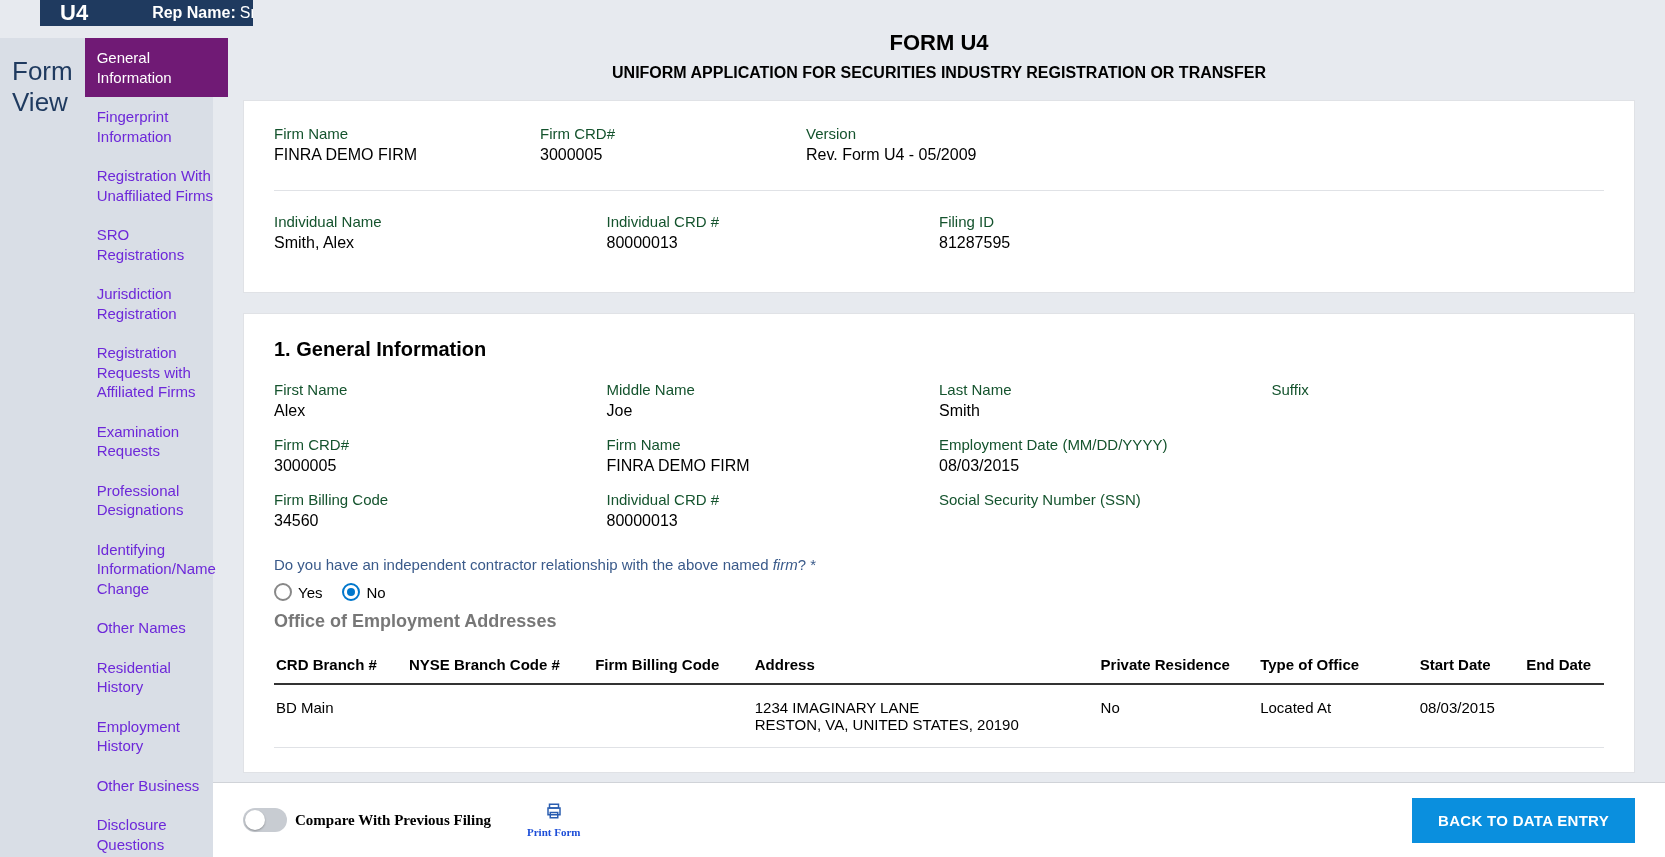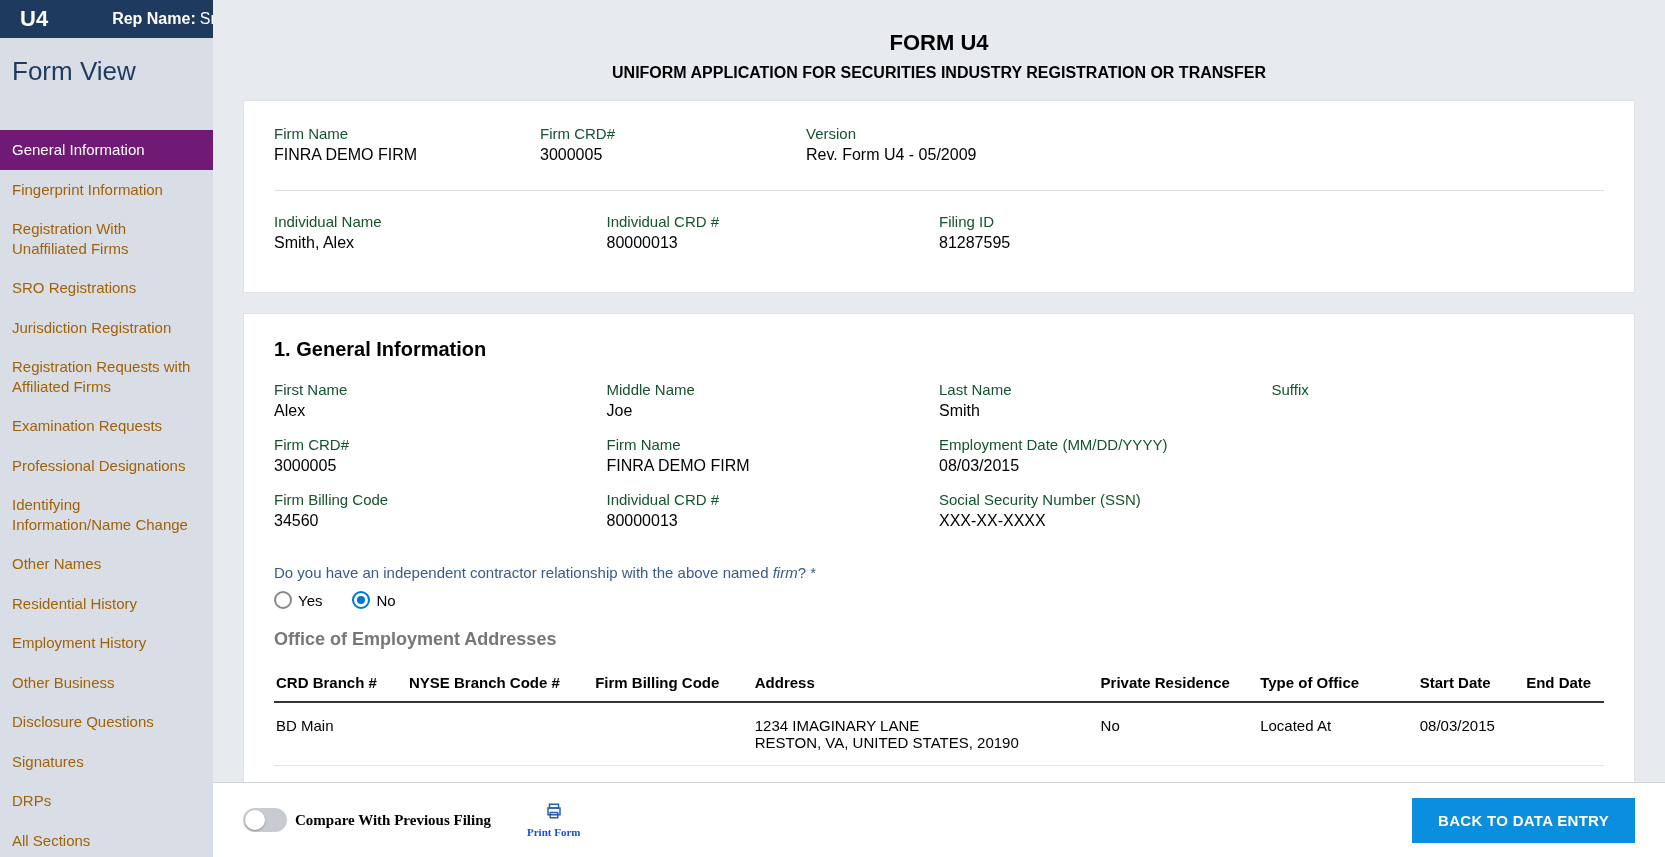--- a/index.html
+++ b/index.html
@@ -8,48 +8,48 @@
     background: #e7eaef;
     color: #000;
     width: 1665px;
     height: 857px;
     overflow: hidden;
     position: relative;
   }
   .topbar {
     background: #1f3a5f;
     color: #fff;
-    height: 38px;
+    height: 26px;
     display: flex;
     align-items: center;
     padding: 0 20px;
     font-size: 16px;
     width: 213px;
     overflow: hidden;
     white-space: nowrap;
+    margin-left: 40px;
   }
   .topbar .u4 { font-weight: bold; font-size: 22px; margin-right: 64px; }
   .topbar .repname-label { font-weight: bold; }
   .sidebar {
     position: absolute;
     left: 0; top: 38px; bottom: 0;
     width: 213px;
     background: #d9dee6;
     display: flex;
-    flex-direction: column;
-    gap: 29px;
+    flex-direction: row;
   }
   .sidebar-title {
     color: #1f3a5f;
     font-size: 26px;
     padding: 18px 12px 14px 12px;
   }
   .sidebar-item {
     padding: 10px 12px;
-    color: #a16207;
+    color: #6d28d9;
     font-size: 15px;
     line-height: 1.3;
     cursor: pointer;
   }
   .sidebar-item.active {
     background: #701a75;
     color: #fff;
   }
   .main {
     position: absolute;
@@ -94,29 +94,29 @@
     margin: 10px 0 22px 0;
   }
   .section-heading {
     font-weight: bold;
     font-size: 20px;
     margin-bottom: 20px;
   }
   .question {
     color: #3a5a8a;
     font-size: 15px;
-    margin-top: 18px;
+    margin-top: 10px;
   }
   .question em { font-style: italic; }
   .radio-row {
     display: flex;
     align-items: center;
-    gap: 30px;
+    gap: 20px;
     margin-top: 10px;
-    margin-bottom: 20px;
+    margin-bottom: 10px;
   }
   .radio {
     display: flex; align-items: center; gap: 6px;
     font-size: 15px;
   }
   .radio .circle {
     width: 18px; height: 18px; border-radius: 50%;
     border: 2px solid #888; display: inline-block;
     position: relative;
   }
@@ -293,21 +293,20 @@
       <div class="col-4">
         <div class="field-label">Firm Billing Code</div>
         <div class="field-value">34560</div>
       </div>
       <div class="col-4">
         <div class="field-label">Individual CRD #</div>
         <div class="field-value">80000013</div>
       </div>
       <div class="col-4">
         <div class="field-label">Social Security Number (SSN)</div>
-        <div class="field-value">XXX-XX-XXXX</div>
       </div>
     </div>
 
     <div class="question">
       <span>Do you have an independent contractor relationship with the above named  </span><em>firm</em><span>? *</span>
     </div>
     <div class="radio-row">
       <label class="radio">
         <span class="circle"></span>
         <span>Yes</span>

